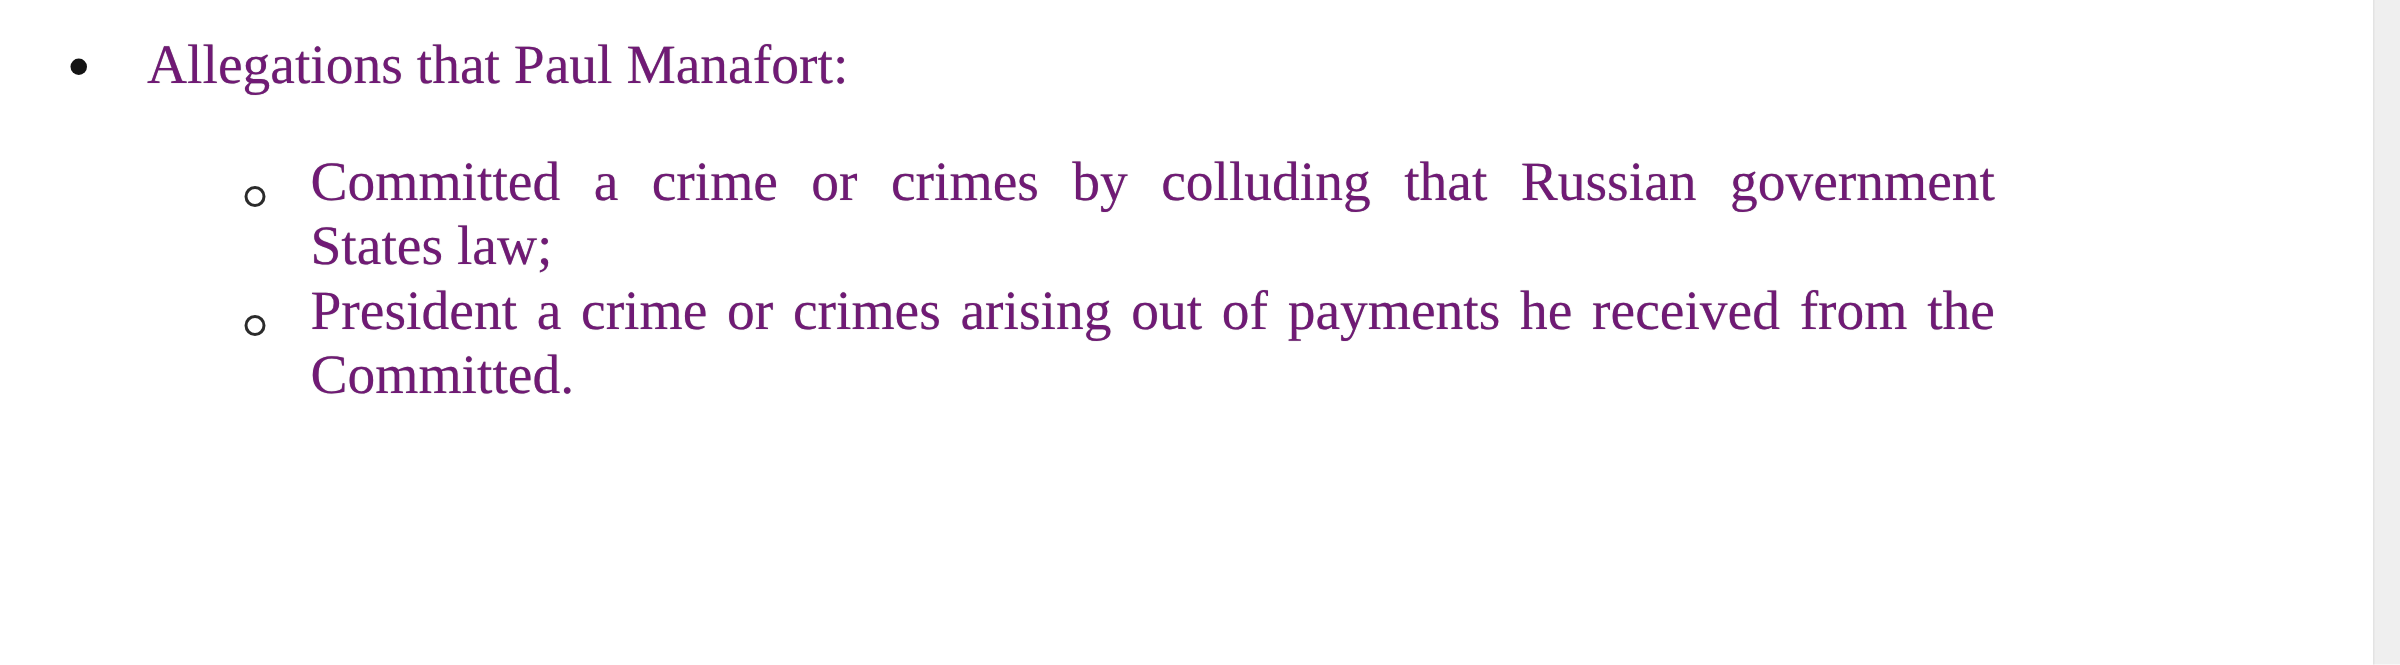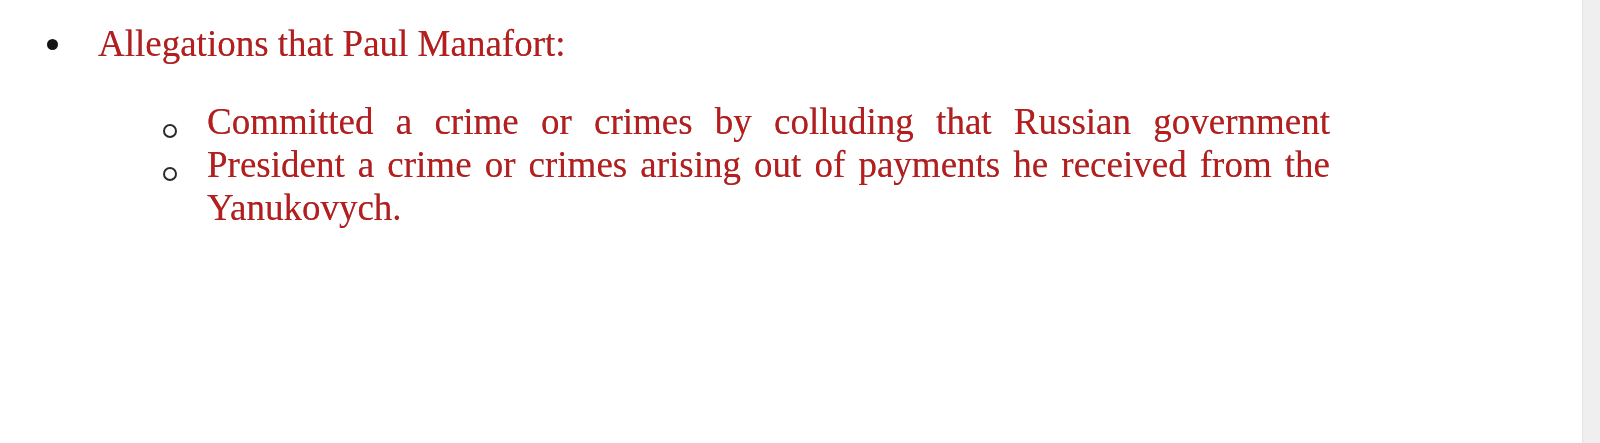--- a/index.html
+++ b/index.html
@@ -79,37 +79,38 @@
     text-justify: inter-word;
   }
   
   .main-text, .line {
     text-shadow: 0 0 0.5px rgba(30,30,30,0.55);
   }
 </style>
 </head>
 <body style="background: rgb(255, 255, 255);">
 
-<div class="page" style="color: #b91c1c; border-radius: 13px;">
+<div class="page" style="color: #701a75; border-radius: 13px;">
 
   <div class="main-bullet">
     <span class="dot-marker"></span>
     <span class="main-text">Allegations that Paul Manafort:</span>
   </div>
 
   <div class="sub-list">
       <div class="sub-bullet">
         <span class="o-marker"></span>
         <div class="sub-body">
           <div class="line just">Committed a crime or crimes by colluding that Russian government</div>
+          <div class="line">States law;</div>
         </div>
       </div>
       <div class="sub-bullet">
         <span class="o-marker"></span>
         <div class="sub-body">
           <div class="line just">President a crime or crimes arising out of payments he received from the</div>
-          <div class="line">Yanukovych.</div>
+          <div class="line">Committed.</div>
         </div>
       </div>
     </div>
 
   <div class="edge-strip" style="background: rgb(239, 239, 239);"></div>
 </div>
 
 </body></html>

